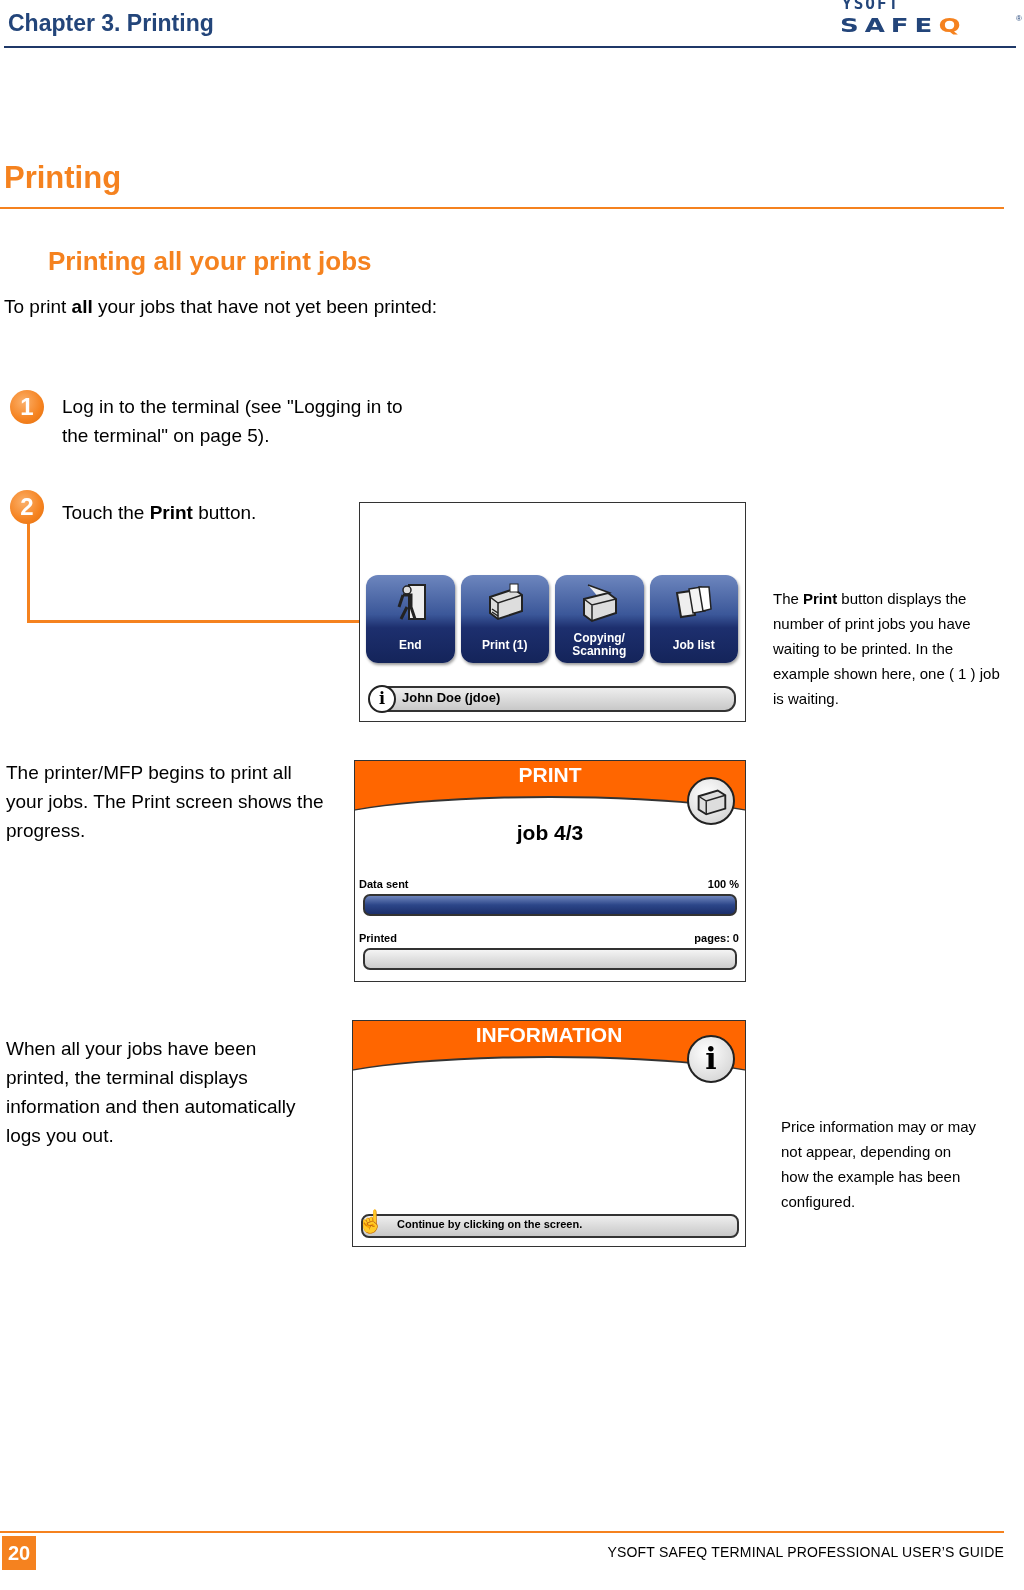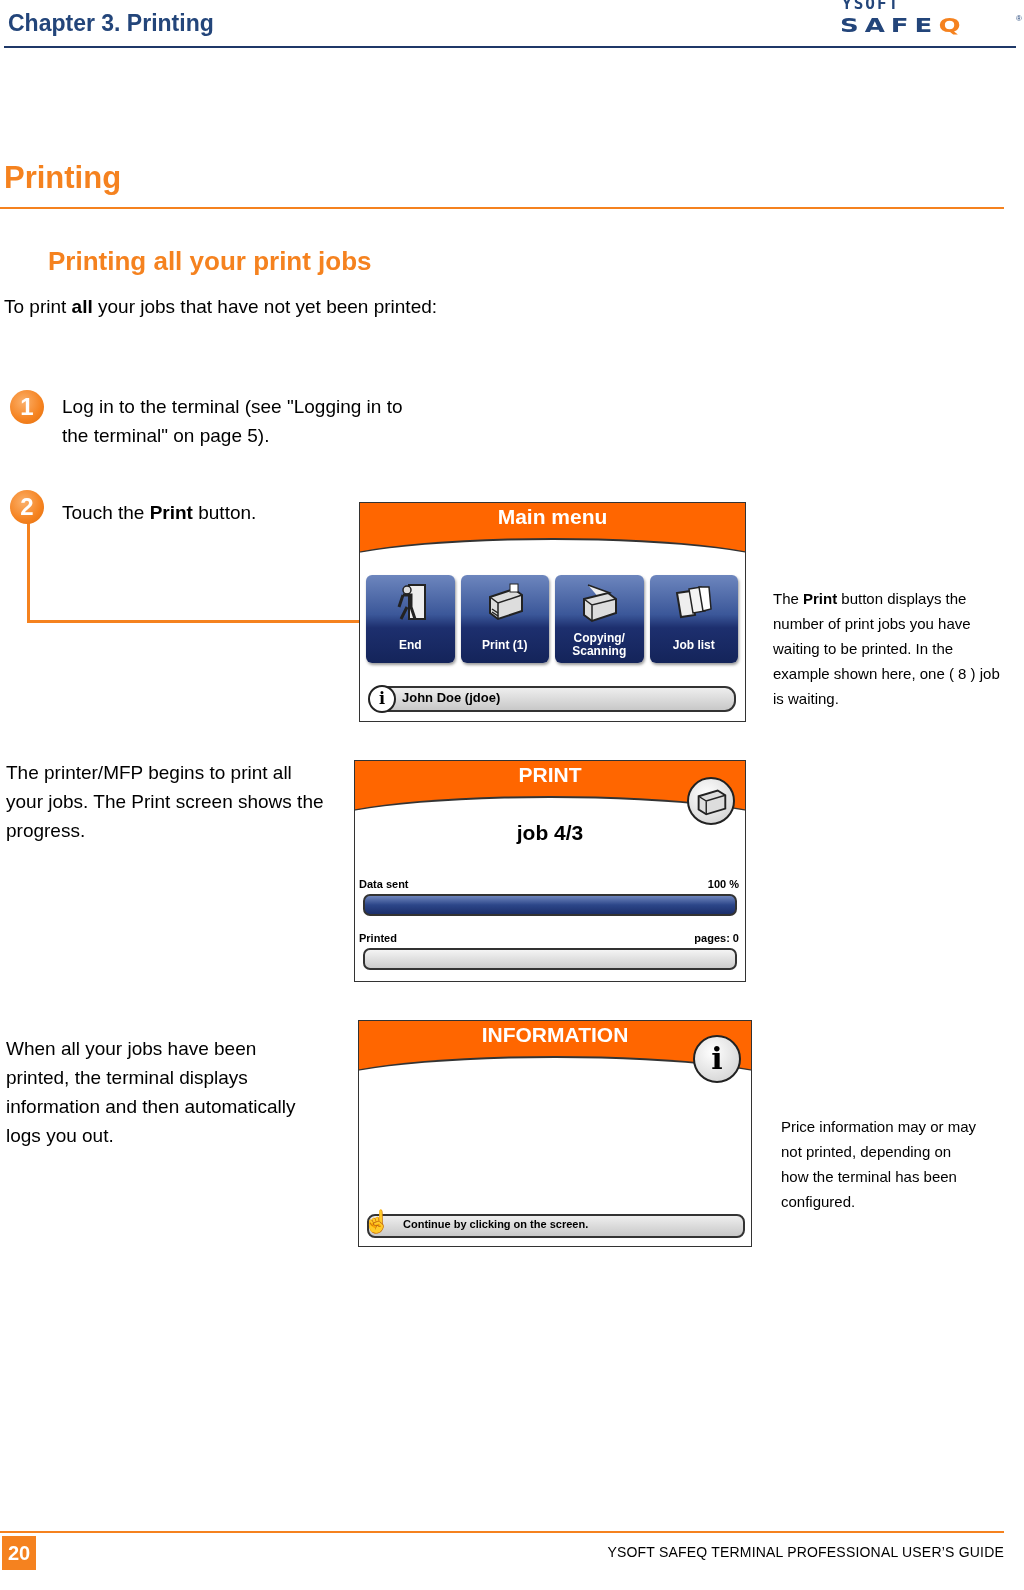--- a/index.html
+++ b/index.html
@@ -38,40 +38,40 @@
   
   .screen { background: #fff; border: 1px solid #333; overflow: hidden; }
   .screen-header { position: absolute; left: 0; top: 0; width: 100%; height: 50px; background: #ff6600;
                    color: #fff; font-weight: bold; font-size: 21px; text-align: center; line-height: 28px; }
   .screen-header::after { content: ""; position: absolute; left: -10%; top: 35px; width: 120%; height: 60px;
                    background: #fff; border-radius: 50% 50% 0 0 / 30px 30px 0 0; border-top: 2px solid #333; }
   .screen-header span { position: relative; z-index: 2; }
 
   .mm { left: 359px; top: 502px; width: 385px; height: 218px; }
   .tiles { position: absolute; left: 6px; top: 72px; width: 372px; height: 88px; display: flex; gap: 6px; }
-  .tile { flex: 1; border-radius: 6px; background: linear-gradient(#6d86be 0%, #3b5799 45%, #1d2f6e 60%, #14245a 100%);
+  .tile { flex: 1; border-radius: 12px; background: linear-gradient(#6d86be 0%, #3b5799 45%, #1d2f6e 60%, #14245a 100%);
           position: relative; box-shadow: 1px 2px 3px rgba(0,0,0,.4); }
   .tile .ic { position: absolute; left: 50%; top: 6px; transform: translateX(-50%); width: 42px; height: 42px; }
   .tile .lbl { position: absolute; left: 0; right: 0; bottom: 4px; text-align: center; color: #fff;
                font-size: 12px; font-weight: bold; line-height: 13px; height: 28px; display: flex; align-items: center; justify-content: center; }
   .userbar { position: absolute; left: 10px; top: 183px; width: 362px; height: 22px; border: 2px solid #333; border-radius: 11px;
              background: linear-gradient(#eee, #c8c8c8); }
   .userbar .info { position: absolute; left: -4px; top: -3px; width: 24px; height: 24px; border-radius: 50%; background: #fff;
                    border: 2px solid #222; font-weight: bold; font-family: "DejaVu Serif", serif; font-size: 16px; text-align: center; line-height: 24px; }
   .userbar .name { position: absolute; left: 30px; top: 2px; font-size: 13px; font-weight: bold; }
 
   .ps { left: 354px; top: 760px; width: 390px; height: 220px; }
   .round-icon { position: absolute; right: 10px; top: 16px; width: 44px; height: 44px; border-radius: 50%;
                 background: radial-gradient(circle at 40% 35%, #fff, #ccc); border: 2px solid #222; z-index: 3; }
   .ps-job { position: absolute; left: 0; right: 0; top: 58px; text-align: center; font-weight: bold; font-size: 21px; line-height: 27px; z-index: 3; }
   .pbar-lbl { position: absolute; font-size: 11px; font-weight: bold; }
   .pbar { position: absolute; left: 8px; width: 370px; height: 18px; border: 2px solid #333; border-radius: 7px; background: linear-gradient(#f4f4f4, #ccc); }
   .pbar.full { background: linear-gradient(#6f86bd, #2c4689 50%, #1b2f6b); }
 
-  .is { left: 352px; top: 1020px; width: 392px; height: 225px; margin-left: 6px; }
+  .is { left: 352px; top: 1020px; width: 392px; height: 225px; }
   .is-body { position: absolute; left: 0; right: 0; top: 70px; text-align: center; font-weight: bold; font-size: 19px; line-height: 23px; z-index: 3; }
   .contbar { position: absolute; left: 8px; top: 193px; width: 374px; height: 20px; border: 2px solid #333; border-radius: 8px; background: linear-gradient(#eee, #c8c8c8); }
   .contbar .txt { position: absolute; left: 34px; top: 2px; font-size: 11px; font-weight: bold; }
   .hand { position: absolute; left: 4px; top: 188px; width: 24px; height: 28px; z-index: 4; font-size: 22px; }
 
   .side-note { font-size: 15px; line-height: 25px; }
   .note1 { left: 773px; top: 586px; width: 230px; }
   .note2 { left: 781px; top: 1114px; width: 200px; }
   .para3 { left: 6px; top: 758px; width: 320px; }
   .para4 { left: 6px; top: 1034px; width: 300px; }
@@ -99,21 +99,20 @@
 
 <div class="abs badge step1-badge">1</div>
 <div class="abs body-text step1-text">Log in to the terminal (see "Logging in to the terminal" on page 5).</div>
 
 <div class="abs connector-v"></div>
 <div class="abs connector-h"></div>
 <div class="abs badge step2-badge">2</div>
 <div class="abs body-text step2-text"><span>Touch the </span><b>Print</b><span> button.</span></div>
 
 <div class="abs screen mm">
-  <div class="screen-header"><span>Main menu</span></div>
   <div class="tiles">
     <div class="tile">
       <svg class="ic" viewBox="0 0 42 42">
           <rect x="20" y="4" width="16" height="34" fill="#eee" stroke="#222" stroke-width="2"></rect>
           <circle cx="18" cy="9" r="4" fill="#ddd" stroke="#222" stroke-width="1.5"></circle>
           <path d="M14 14 L22 14 L22 26 L26 38 M18 26 L12 38 M14 14 L10 26" fill="none" stroke="#222" stroke-width="3"></path>
         </svg>
       <div class="lbl">End</div>
     </div>
     <div class="tile">
@@ -141,21 +140,21 @@
         </svg>
       <div class="lbl">Job list</div>
     </div>
   </div>
   <div class="userbar">
     <div class="info">i</div>
     <div class="name">John Doe (jdoe)</div>
   </div>
 </div>
 
-<div class="abs body-text side-note note1"><span>The </span><b>Print</b><span> button displays the number of print jobs you have waiting to be printed. In the example shown here, one ( 8 ) job is waiting.</span></div>
+<div class="abs body-text side-note note1"><span>The </span><b>Print</b><span> button displays the number of print jobs you have waiting to be printed. In the example shown here, one ( 1 ) job is waiting.</span></div>
 
 <div class="abs body-text para3">The printer/MFP begins to print all your jobs. The Print screen shows the progress.</div>
 
 <div class="abs screen ps">
   <div class="screen-header"><span>PRINT</span></div>
   <div class="round-icon">
     <svg viewBox="0 0 42 42" width="40" height="40" style="margin:2px">
         <path d="M8 16 L28 10 L36 15 L36 29 L16 35 L8 30 Z" fill="#ddd" stroke="#222" stroke-width="2"></path>
         <path d="M8 16 L16 21 L36 15 M16 21 L16 35" fill="none" stroke="#222" stroke-width="1.5"></path>
       </svg>
@@ -175,17 +174,17 @@
 
 <div class="abs screen is">
   <div class="screen-header"><span>INFORMATION</span></div>
   <div class="round-icon" style="top:14px; font-family:'DejaVu Serif',serif; font-weight:bold; font-size:30px; text-align:center; line-height:44px;">i</div>
   <div class="contbar">
     <div class="txt">Continue by clicking on the screen.</div>
   </div>
   <div class="hand">☝</div>
 </div>
 
-<div class="abs body-text side-note note2">Price information may or may not printed, depending on how the terminal has been configured.</div>
+<div class="abs body-text side-note note2">Price information may or may not appear, depending on how the example has been configured.</div>
 
 <div class="abs footer-rule"></div>
 <div class="abs page-num">20</div>
 <div class="abs footer-title">YSOFT SAFEQ TERMINAL PROFESSIONAL USER’S GUIDE</div>
 
 </body></html>

